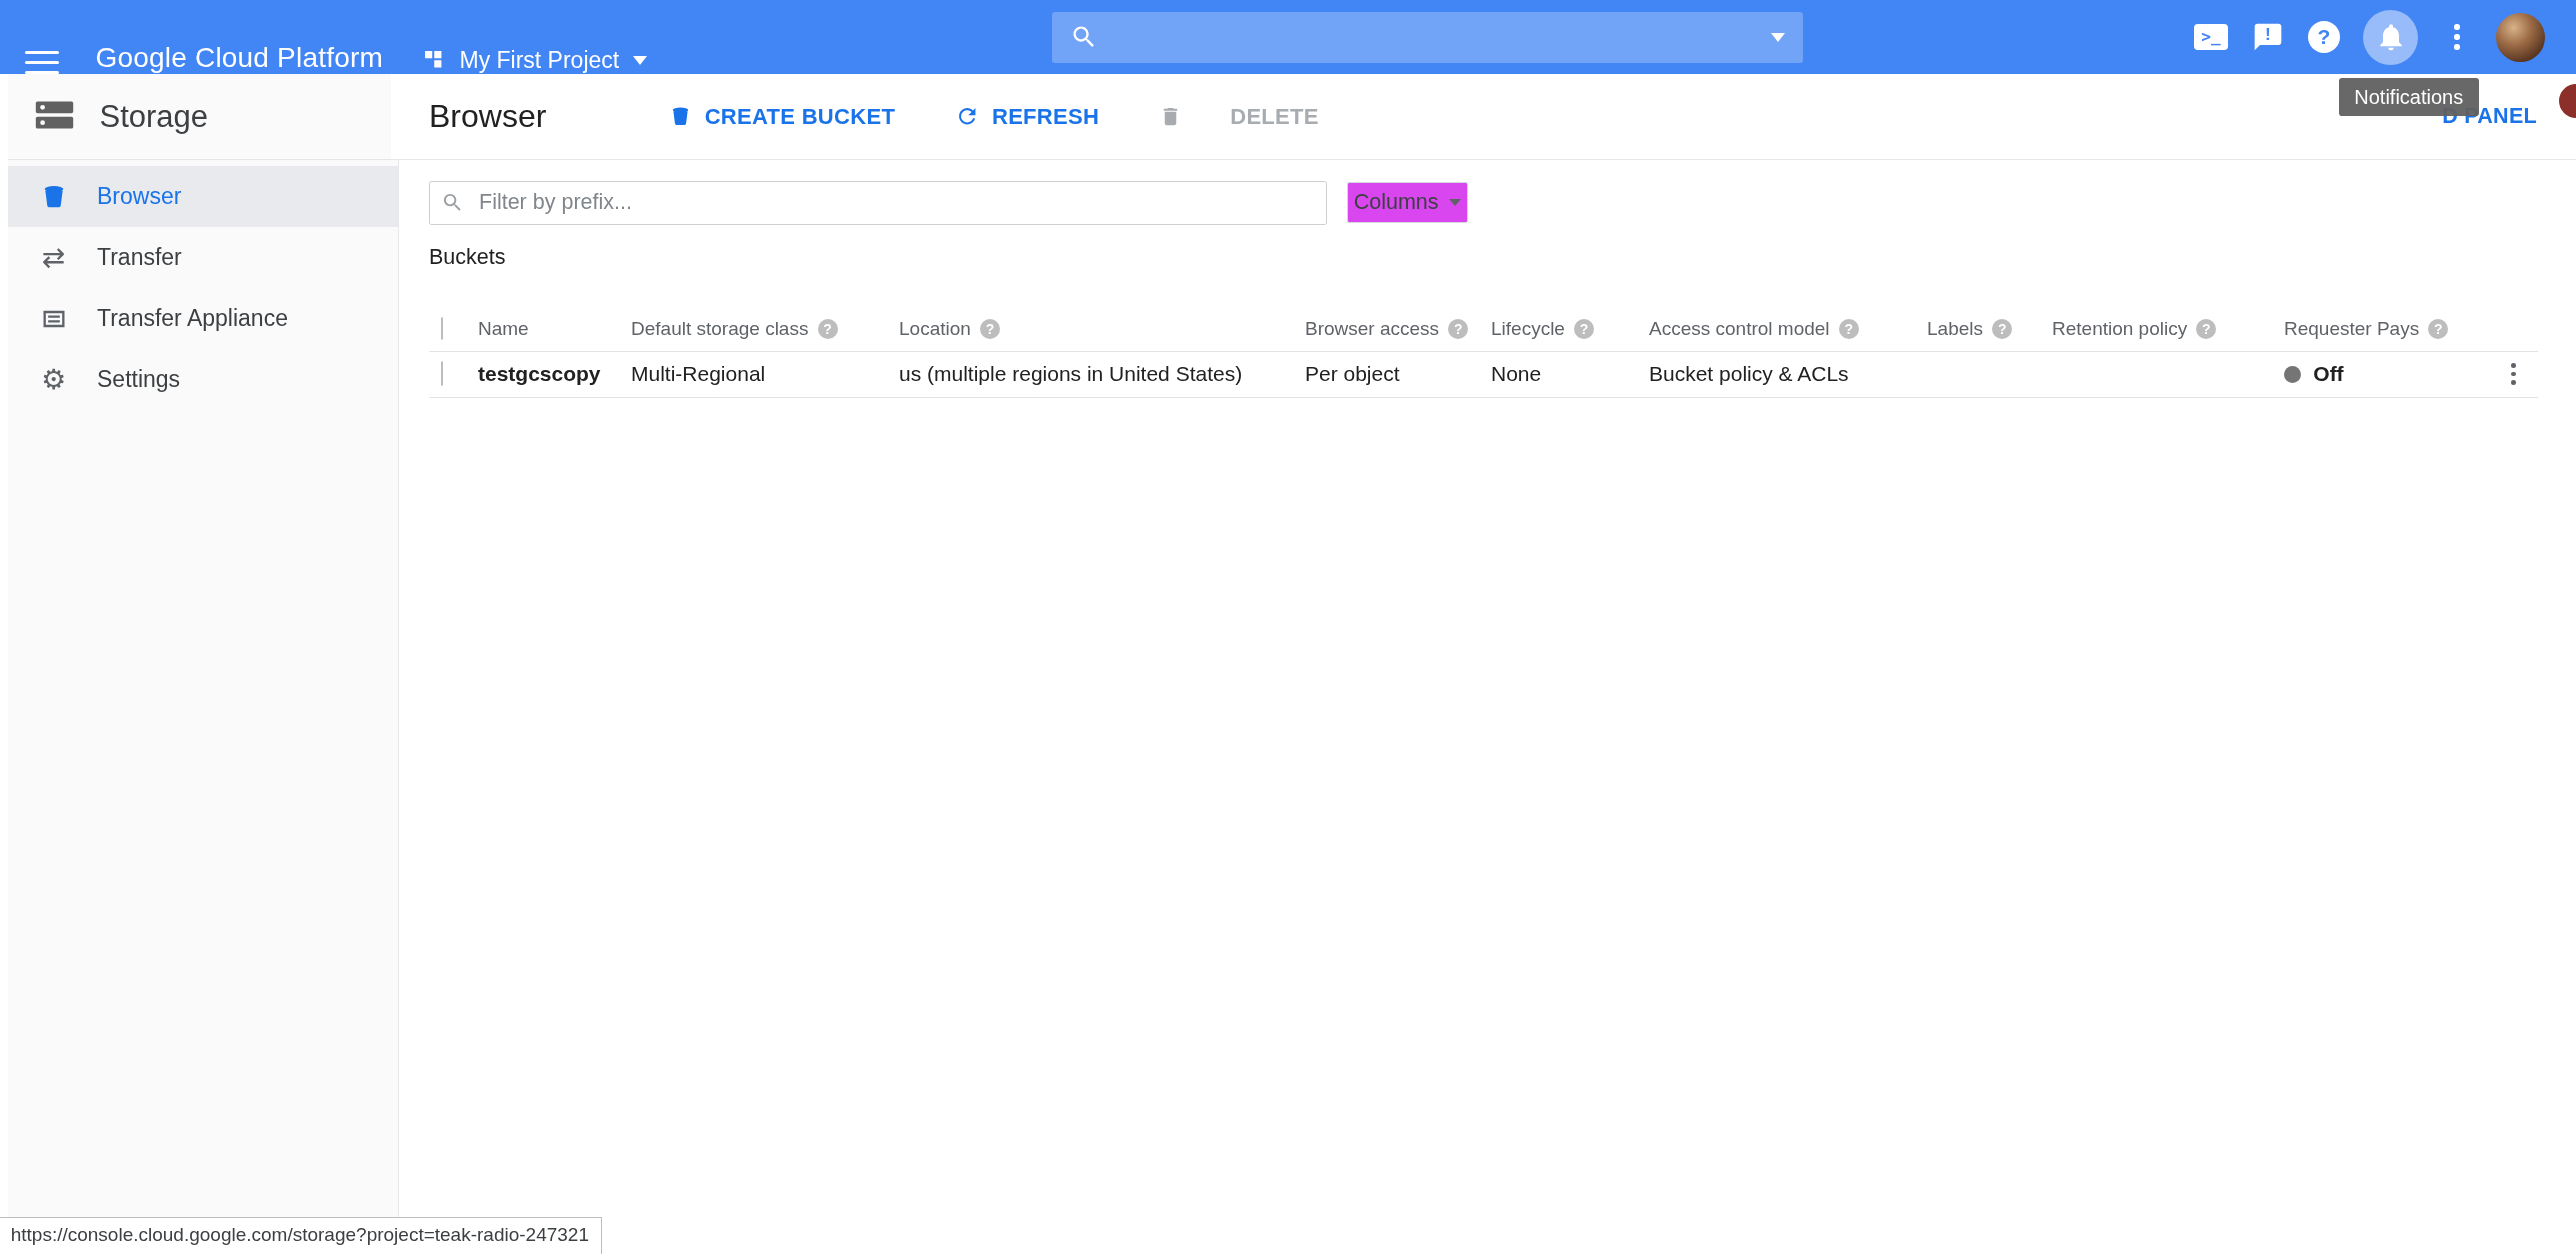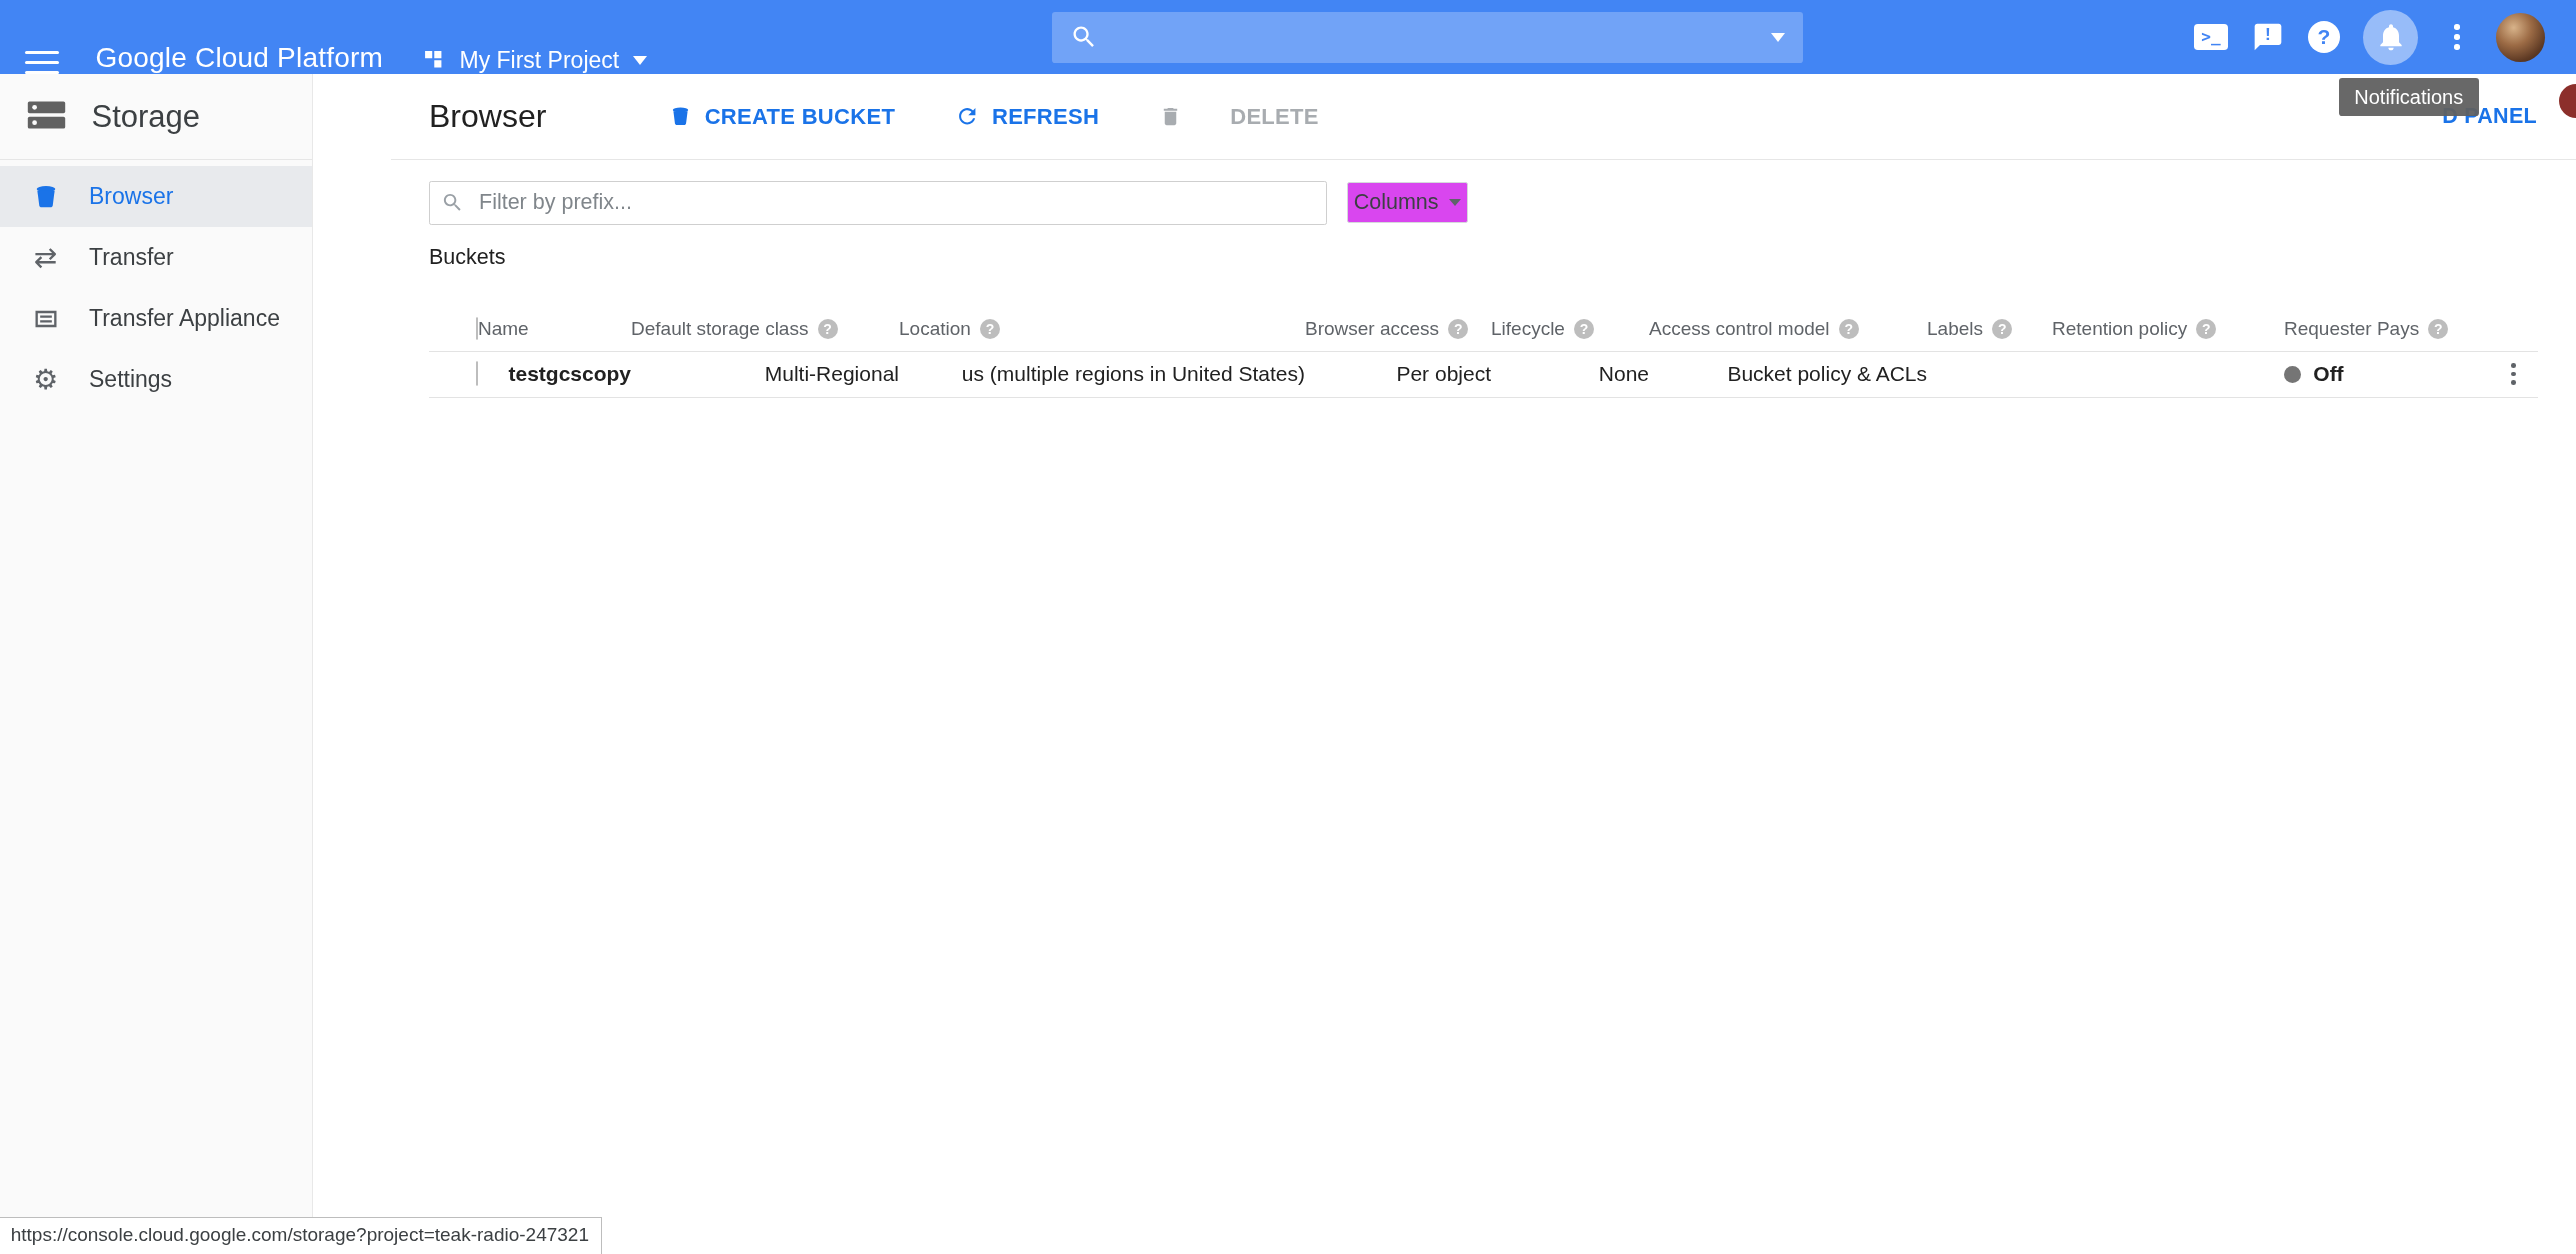--- a/index.html
+++ b/index.html
@@ -23,21 +23,21 @@
   .helpcircle { width:32px; height:32px; border-radius:50%; background:#fff; color:#4285F4; font-size:21px; font-weight:700; display:flex; align-items:center; justify-content:center; }
   .bellwrap { width:55px; height:55px; border-radius:50%; background:rgba(255,255,255,0.45); display:flex; align-items:center; justify-content:center; cursor:pointer; }
   .vdots { display:flex; flex-direction:column; gap:4.6px; align-items:center; }
   .vdots i { width:5.4px; height:5.4px; border-radius:50%; background:#fff; }
   .avatar { width:49px; height:49px; border-radius:50%; background:radial-gradient(circle at 36% 30%, #d8b38a 0%, #9c6b45 38%, #5e3a24 72%, #35200f 100%); cursor:pointer; }
 
   .tooltip { position:absolute; left:2339px; top:78px; background:rgba(96,96,96,0.95); color:#fff; font-size:20px; padding:7.7px 15.3px; border-radius:3.1px; z-index:100; white-space:nowrap; }
   .clipped-avatar { position:absolute; right:-17px; top:84px; width:34px; height:34px; border-radius:50%; background:#8C2F2B; z-index:40; }
 
   
-  .sidebar { position:absolute; top:74px; left:0; width:313px; bottom:0; background:#FAFAFA; border-right:0.8px solid #E8E8E8; z-index:10; }
+  .sidebar { position:absolute; top:74px; left:8px; width:391px; bottom:0; background:#FAFAFA; border-right:0.8px solid #E8E8E8; z-index:10; }
   .sidebar-header { height:86px; border-bottom:0.8px solid #E6E6E6; display:flex; align-items:center; padding-left:26px; gap:24.5px; }
   .sidebar-title { font-size:31px; color:#3C4043; }
   .nav { padding-top:6.1px; }
   .nav-item { height:61px; display:flex; align-items:center; padding-left:28px; gap:26px; font-size:23px; color:#3C4043; cursor:pointer; }
   .nav-item .nicon { width:35px; display:flex; justify-content:center; color:#5F6368; font-size:28px; line-height:1; }
   .nav-item.selected { background:#E8EAED; color:#1A73E8; }
   .nav-item.selected .nicon { color:#1A73E8; }
   .collapse-btn { position:absolute; left:35px; bottom:14px; font-size:35px; color:#5F6368; cursor:pointer; line-height:1; }
 
   
@@ -54,21 +54,21 @@
   .content { position:absolute; top:159px; left:391px; right:0; bottom:0; background:#fff; padding:21.5px 38px 0 38px; }
   .filter-row { display:flex; align-items:center; }
   .filter-wrap { position:relative; width:898px; height:44px; }
   .filter-wrap svg { position:absolute; left:12.3px; top:10.7px; }
   .filter-input { width:100%; height:100%; border:0.8px solid #CFCFCF; border-radius:2.3px; padding:0 15.3px 0 49px; font-size:21.5px; color:#212121; font-family:inherit; outline:none; }
   .filter-input::placeholder { color:#80868B; }
   .columns-btn { margin-left:20px; width:121px; height:41px; background:#d946ef; border:0.8px solid #D6D9DC; border-radius:2.3px; display:flex; align-items:center; justify-content:center; gap:10.7px; font-size:21.5px; color:#3C4043; cursor:pointer; font-family:inherit; }
   .caret-sm { width:0; height:0; border-left:6.1px solid transparent; border-right:6.1px solid transparent; border-top:7.7px solid #5F6368; }
   .section-label { margin-top:20px; font-size:21.5px; color:#212121; }
 
-  .table { margin-top:38px;text-align:right; }
+  .table { margin-top:38px; }
   .trow { display:grid; grid-template-columns:49px 153px 268px 406px 186px 158px 278px 125px 232px 205px 1fr; align-items:center; border-bottom:0.8px solid #E3E3E3; }
   .thead { height:44px; font-size:19px; color:#5F6368; }
   .tbody { height:46px; font-size:21px; color:#212121; }
   .th { display:flex; align-items:center; gap:9.2px; white-space:nowrap; }
   .help-dot { width:20px; height:20px; border-radius:50%; background:#BDBDBD; color:#fff; font-size:14px; font-weight:700; display:flex; align-items:center; justify-content:center; cursor:pointer; flex:none; }
   .cb { width:20px; height:20px; border:1.5px solid #BDBDBD; border-radius:2.3px; background:#fff; margin-left:12.3px; cursor:pointer; }
   .cell-name { font-weight:700; cursor:pointer; }
   .rp { display:flex; align-items:center; gap:12.3px; font-weight:700; }
   .rp-dot { width:17px; height:17px; border-radius:50%; background:#757575; flex:none; }
   .row-kebab { display:flex; flex-direction:column; gap:3.8px; align-items:center; justify-self:center; cursor:pointer; }

